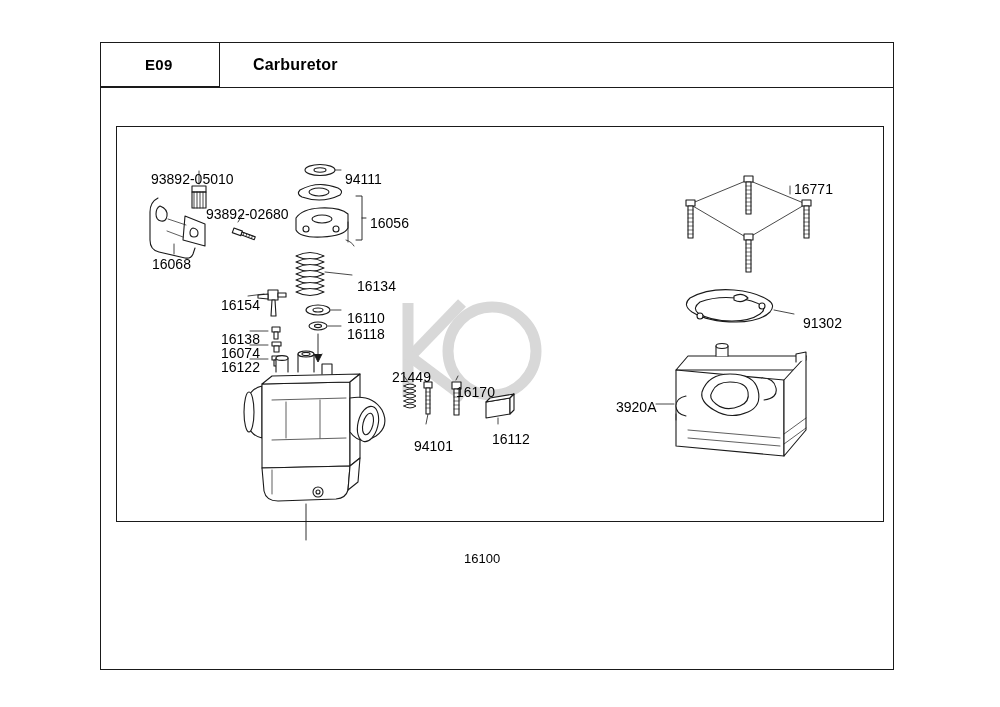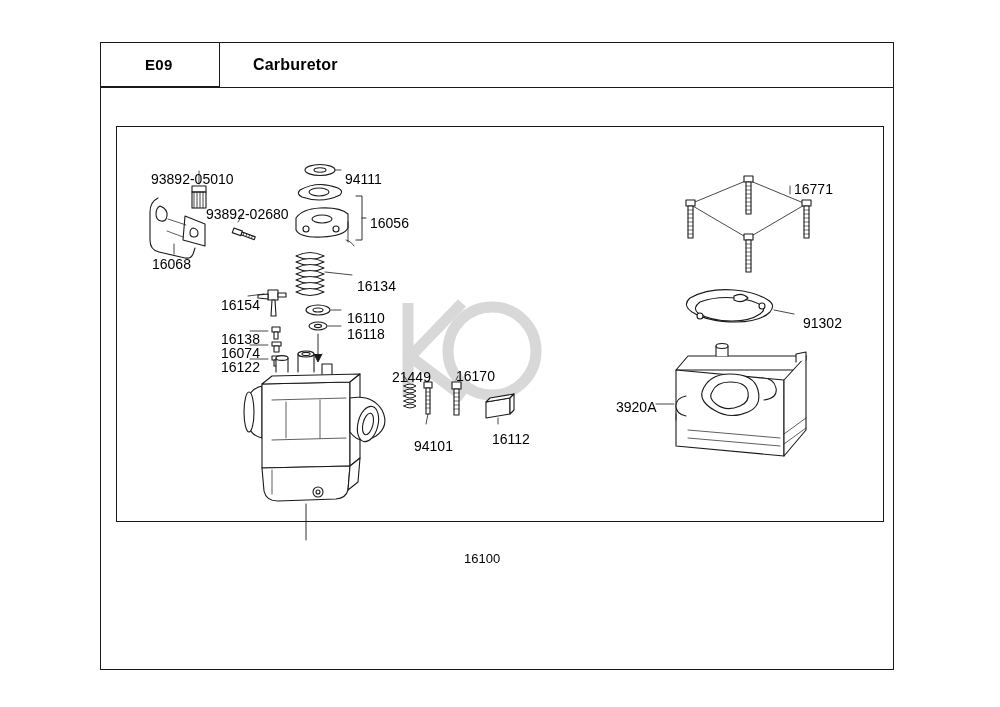--- a/index.html
+++ b/index.html
@@ -369,21 +369,21 @@
   <div class="lbl" style="left:152px; top:256px;">16068</div>
   <div class="lbl" style="left:357px; top:278px;">16134</div>
   <div class="lbl" style="left:221px; top:297px;">16154</div>
   <div class="lbl" style="left:803px; top:315px;text-align:right;">91302</div>
   <div class="lbl" style="left:347px; top:310px;">16110</div>
   <div class="lbl" style="left:347px; top:326px;">16118</div>
   <div class="lbl" style="left:221px; top:331px;">16138</div>
   <div class="lbl" style="left:221px; top:345px;">16074</div>
   <div class="lbl" style="left:221px; top:359px;">16122</div>
   <div class="lbl" style="left:392px; top:369px;">21449</div>
-  <div class="lbl" style="left:456px; top:368px;">16170</div>
+  <div class="lbl" style="left:456px; top:384px;">16170</div>
   <div class="lbl" style="left:616px; top:399px;">3920A</div>
   <div class="lbl" style="left:414px; top:438px;">94101</div>
   <div class="lbl" style="left:492px; top:431px;">16112</div>
 
   <div class="lbl" style="left:464px; top:551px; font-size:13px;">16100</div>
 
   <div class="footer-rule"></div>
 
 </div>
 

